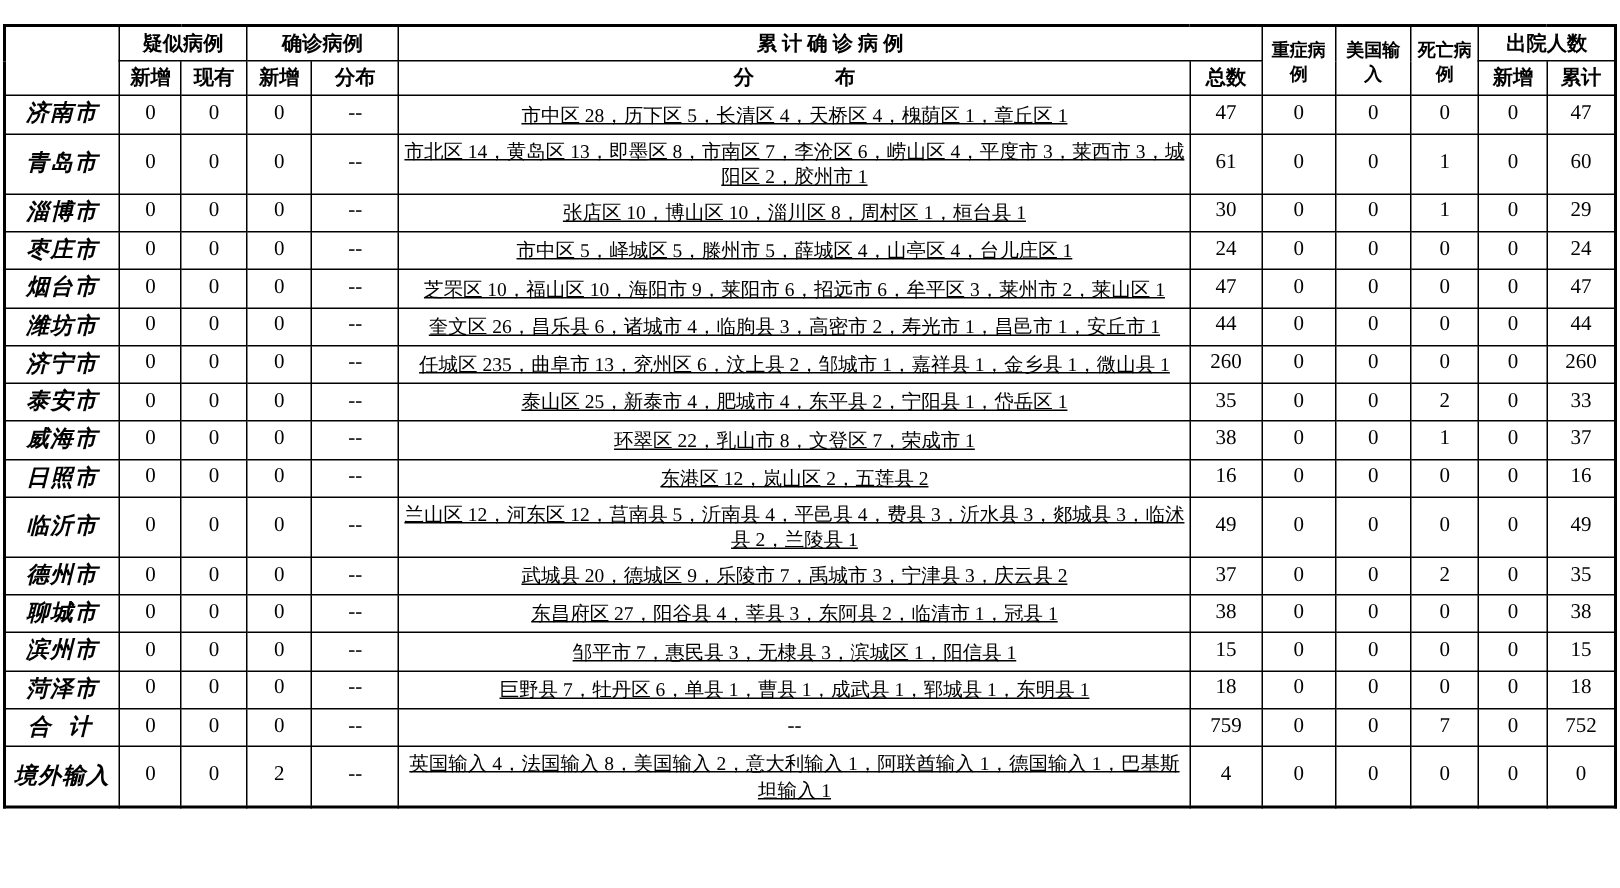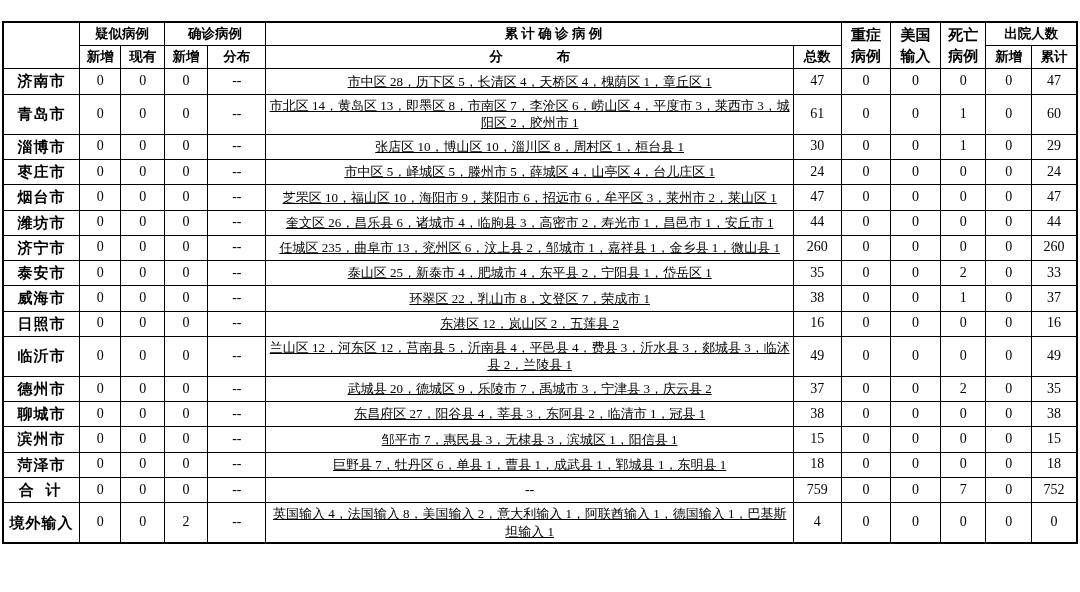--- a/index.html
+++ b/index.html
@@ -8,22 +8,21 @@
     background: #ffffff;
   }
   body {
     font-family: "Liberation Serif", "DejaVu Serif", serif;
     color: #000;
     width: 1080px;
   }
   .sheet {
     width: 1080px;
     box-sizing: border-box;
-    padding: 0 2px 2px 2px;
-    margin-top: 21px;
+    padding: 16px 2px 2px 2px;
   }
   table.covid {
     border-collapse: collapse;
     width: 1076px;
     table-layout: fixed;
     font-size: 13px;
   }
   table.covid td, table.covid th {
     border: 1px solid #000;
     padding: 2px 3px;
@@ -37,20 +36,21 @@
   }
   thead th {
     font-weight: bold;
     font-size: 13.5px;
   }
   .city-name {
     font-weight: bold;
     font-size: 15px;
     text-align: center;
     letter-spacing: 1px;
+    font-style: italic;
   }
   .dist {
     text-align: left;
     padding-left: 6px;
     padding-right: 6px;
     font-size: 13px;
     line-height: 1.5;
     text-decoration: underline;
   }
   .num {
@@ -71,21 +71,21 @@
   col.c-con-new{ width: 42px; }
   col.c-con-dist{ width: 56px; }
   col.c-acc-dist{ width: 510px; }
   col.c-acc-tot{ width: 46px; }
   col.c-severe { width: 48px; }
   col.c-critical{ width: 48px; }
   col.c-death  { width: 44px; }
   col.c-dis-new{ width: 44px; }
   col.c-dis-tot{ width: 44px; }
   .hdr-two-line {
-    font-size: 15px;
+    font-size: 12px;
     line-height: 1.25;
   }
   .dash {
     font-size: 14px;
     letter-spacing: 0;
   }
 </style>
 </head>
 <body>
 

